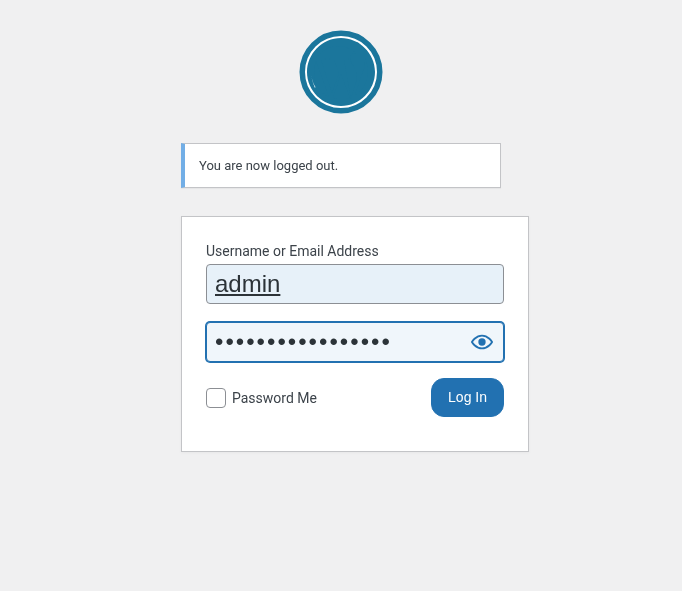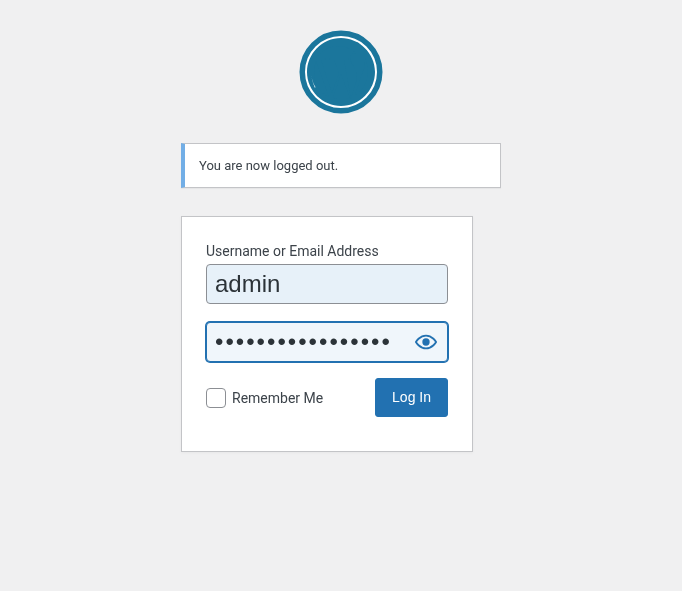--- a/index.html
+++ b/index.html
@@ -38,39 +38,40 @@
     .message-box p {
       color: #3c434a;
       font-size: 13px;
       margin: 0;
       padding: 2px;
     }
     .login-form {
       background: #fff;
       border: 1px solid #c3c4c7;
       padding: 26px 24px 34px;
-      width: 292px;
+      width: 348px;
       box-shadow: 0 1px 3px rgba(0,0,0,.04);
     }
     .field-label {
       display: block;
       color: #3c434a;
       font-size: 14px;
       margin-bottom: 3px;
     }
     .input-text {
       width: 100%;
       font-size: 24px;
       padding: 3px 8px;
       line-height: 1.33333333;
       border: 1px solid #8c8f94;
       border-radius: 4px;
       background: #fff;
       color: #2c3338;
       margin: 2px 6px 16px 0;
+      text-decoration: underline;
     }
     .input-highlight {
       background: #e7f1f9;
       border-color: #8c8f94;
     }
     .password-wrap {
       position: relative;
       margin: 2px 0 16px;
     }
     .password-wrap input {
@@ -128,21 +129,21 @@
       -webkit-appearance: none;
       background: #fff;
       cursor: pointer;
     }
     .btn-submit {
       background: #2271b1;
       border: 1px solid #2271b1;
       color: #fff;
       font-size: 14px;
       padding: 8px 16px;
-      border-radius: 3px;
+      border-radius: 13px;
       cursor: pointer;
       line-height: 1.5;
     }
   </style>
 </head>
 <body>
 
 <div class="container">
   <div class="logo-wrap">
     <a class="logo-link" href="#">
@@ -173,18 +174,18 @@
         <svg viewBox="0 0 24 24" fill="none" stroke="#2271b1" stroke-width="2">
           <path d="M1 12s4-7 11-7 11 7 11 7-4 7-11 7S1 12 1 12z"></path>
           <circle cx="12" cy="12" r="3" fill="#2271b1"></circle>
         </svg>
       </button>
     </div>
 
     <div class="submit-row">
       <label class="remember-wrap">
         <input type="checkbox" class="checkbox" style="">
-        <span>Remember Me</span>
+        <span>Password Me</span>
       </label>
       <button type="submit" class="btn-submit">Log In</button>
     </div>
   </form>
 </div>
 
 </body></html>

